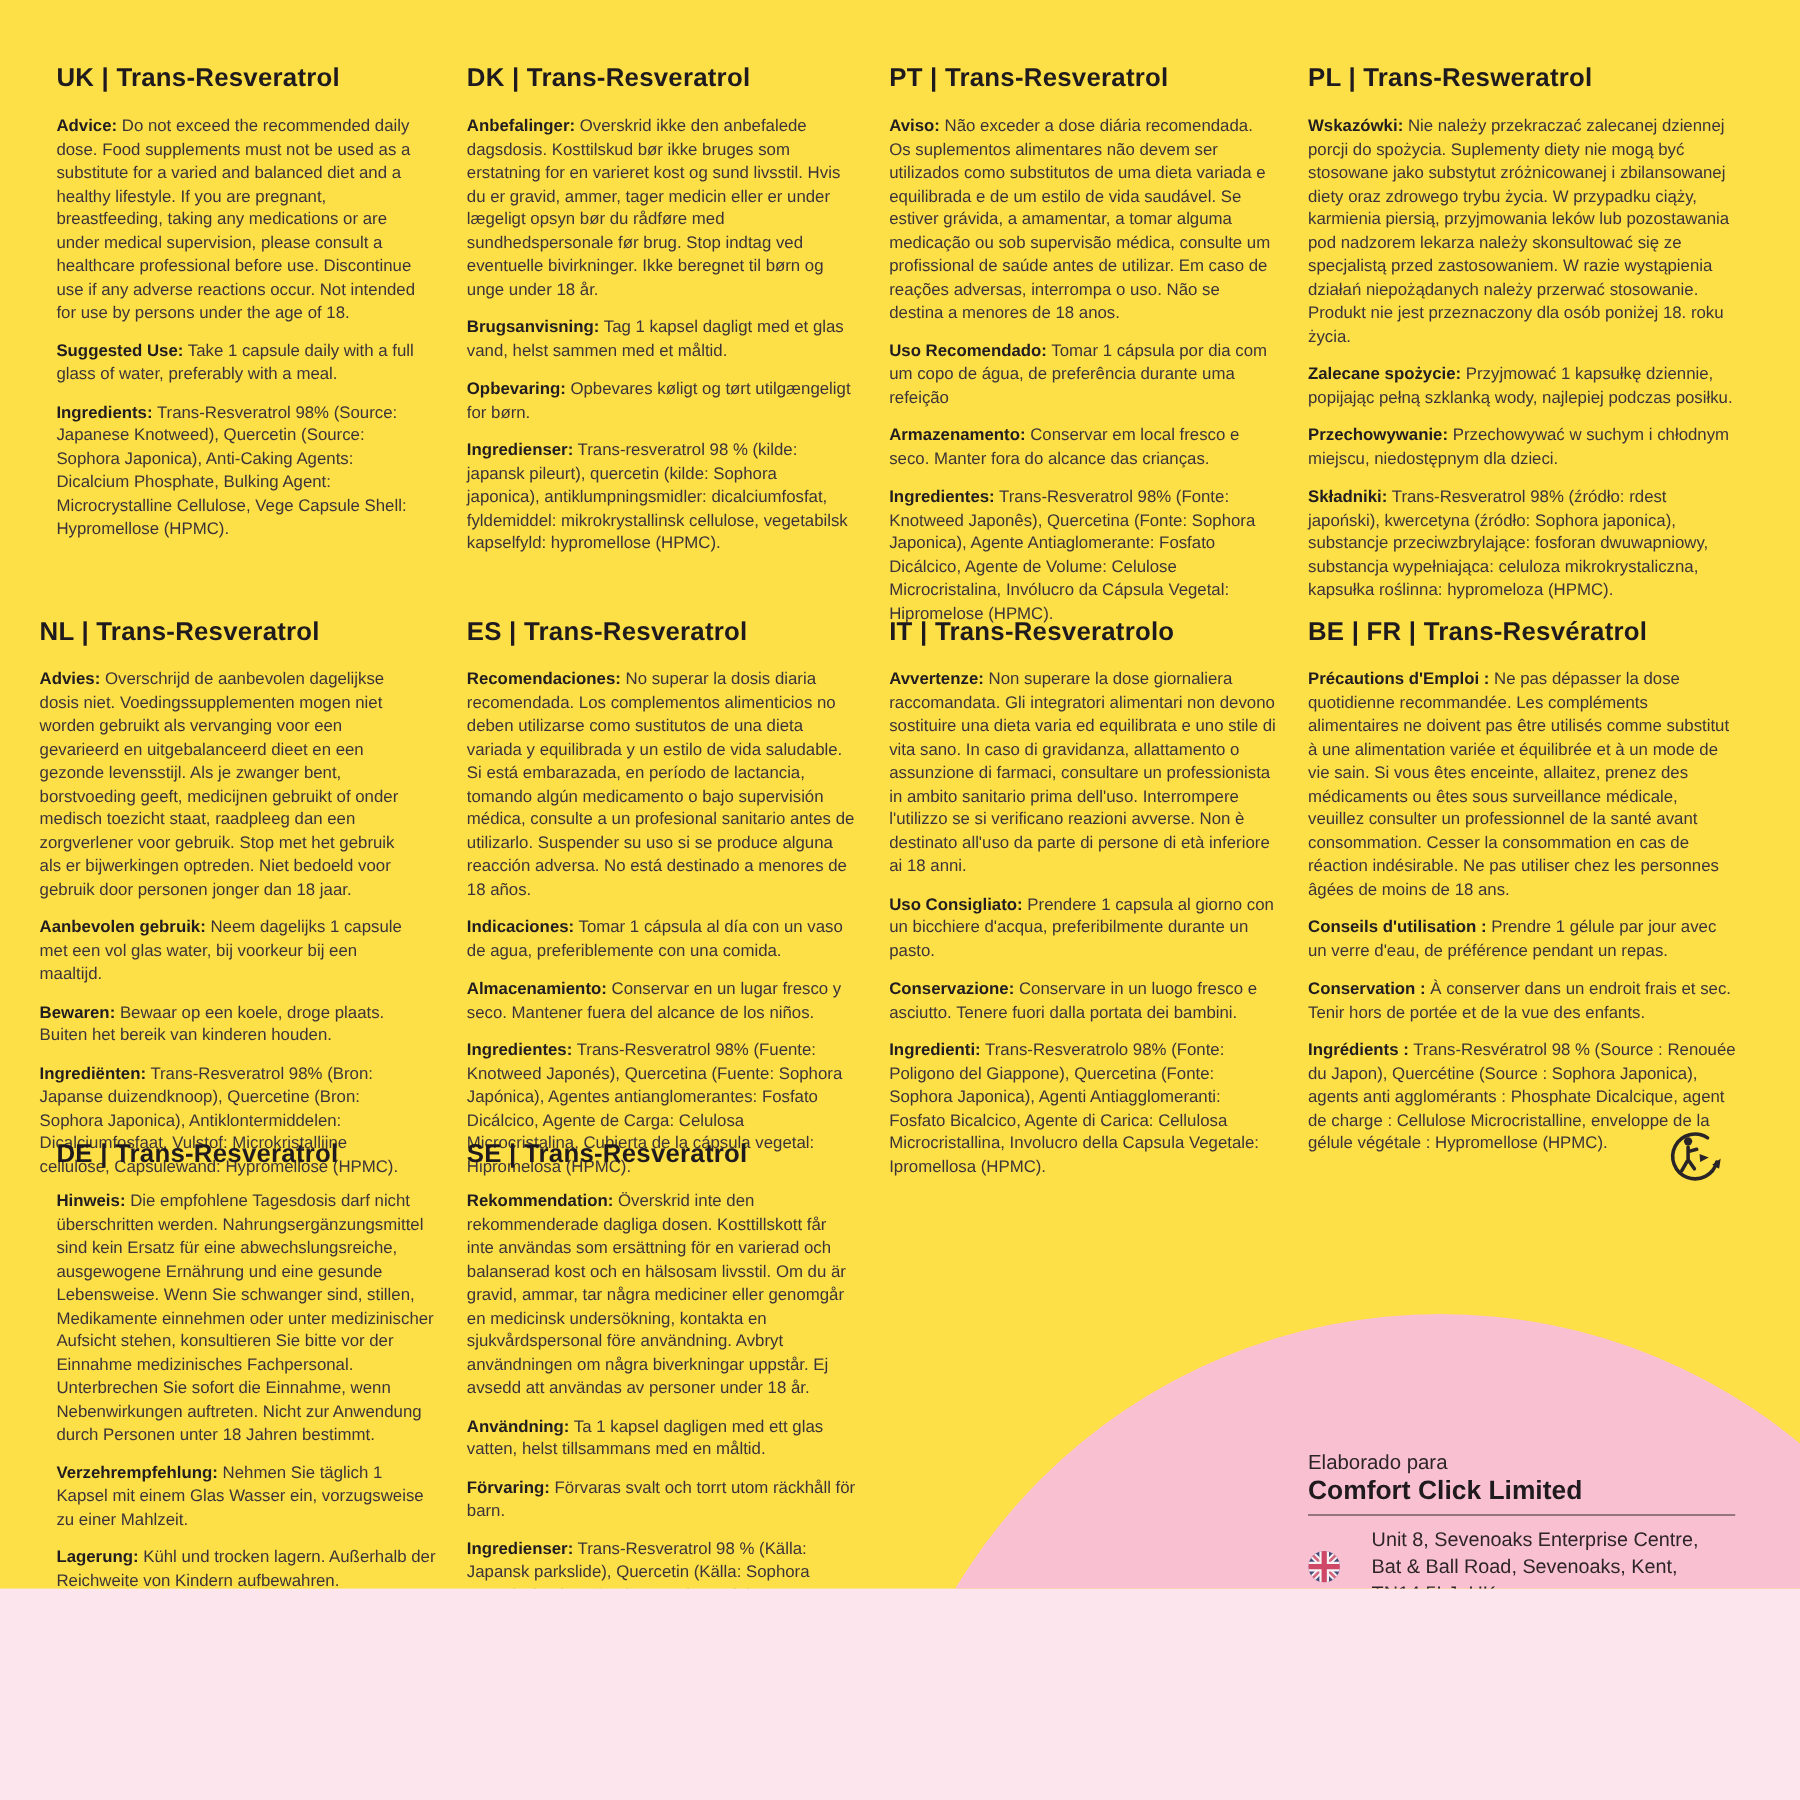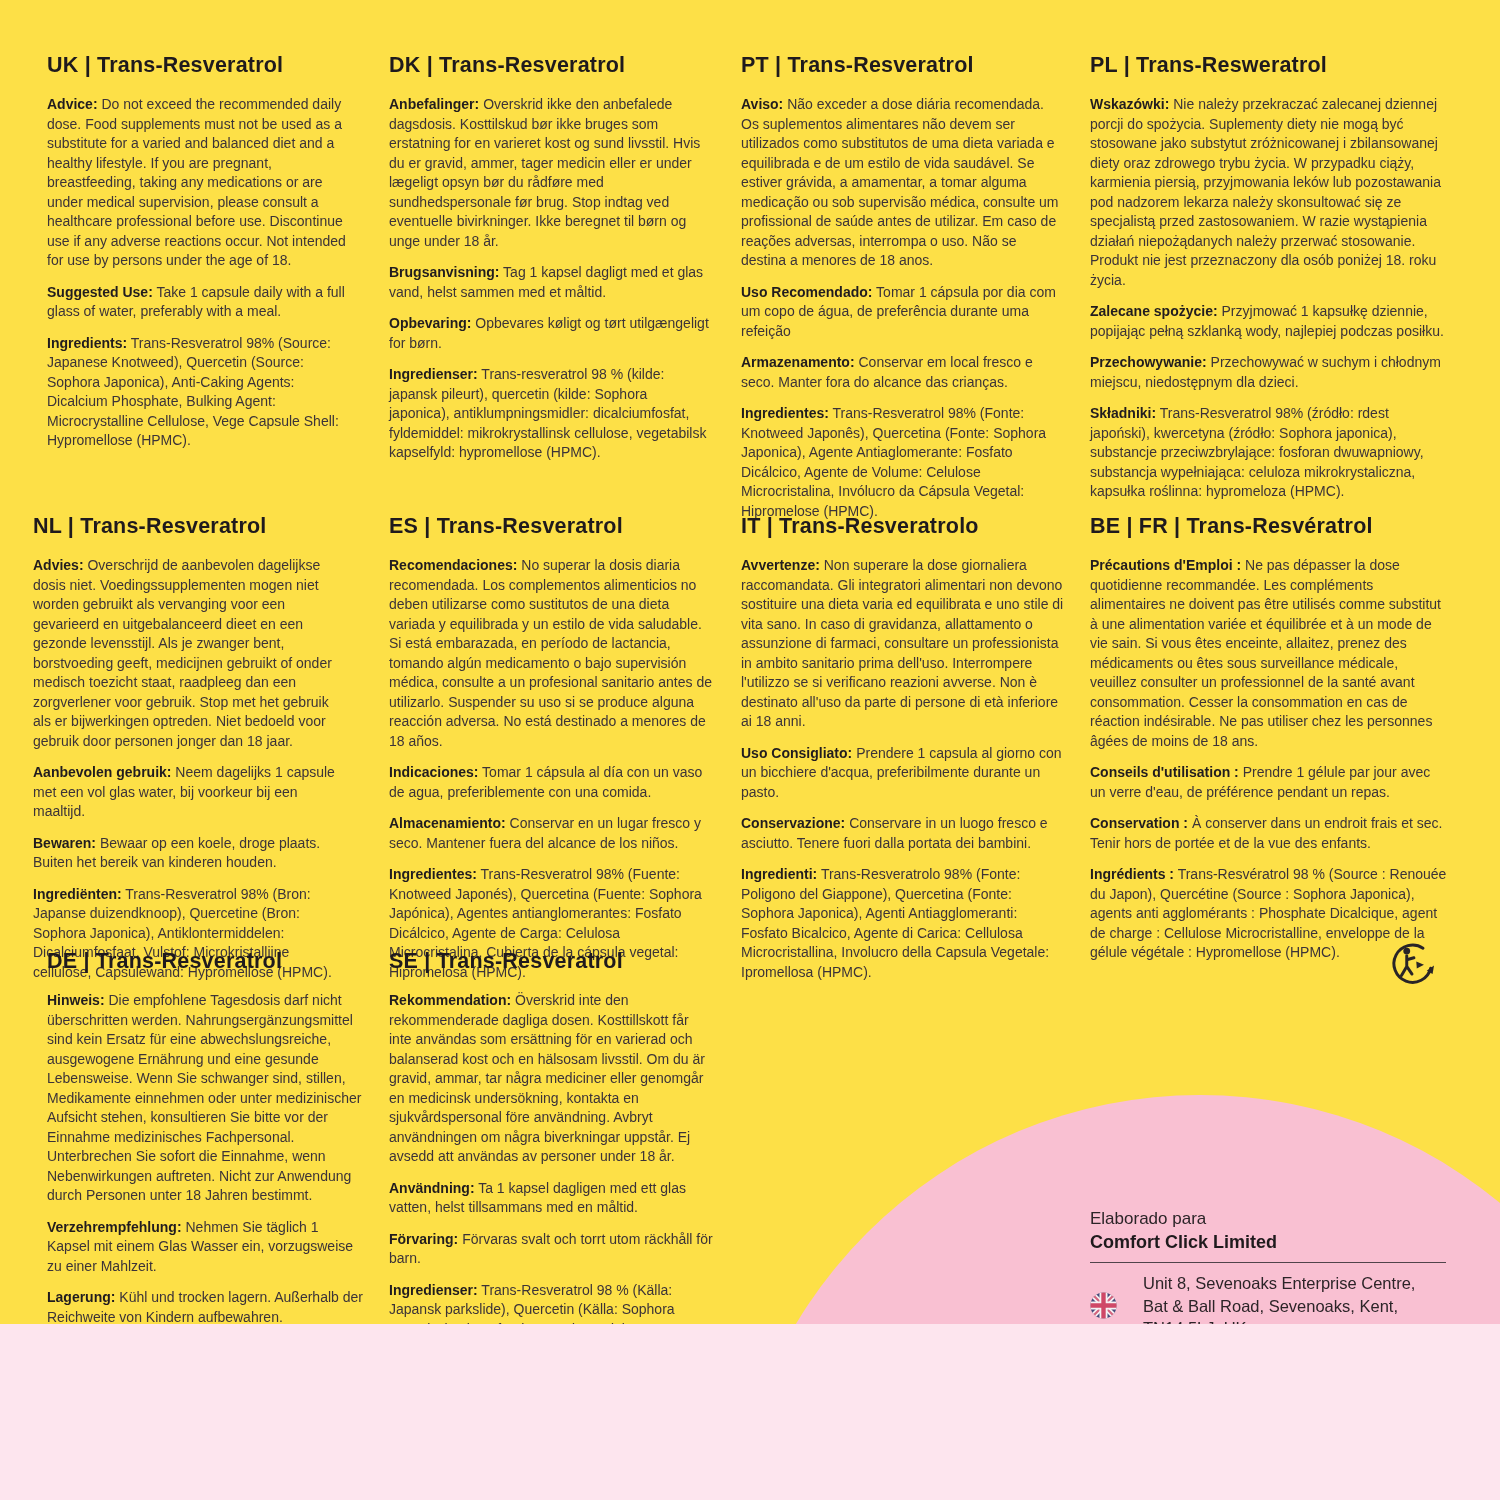--- a/index.html
+++ b/index.html
@@ -30,21 +30,21 @@
   .s-es{left:389px;top:513px;width:324px;}
   .s-it{left:741px;top:513px;width:324px;}
   .s-befr{left:1090px;top:513px;width:358px;}
   .s-de{left:47px;top:948px;width:317px;}
   .s-se{left:389px;top:948px;width:324px;}
 
   .triman{position:absolute;left:1390px;top:940px;width:44px;height:48px;}
 
   .footer{position:absolute;left:1090px;top:1184px;width:356px;color:#2c2428;margin-top:23px;}
   .made-for{font-size:17px;line-height:23px;color:#2c2428;}
-  .company{font-size:18px;line-height:24px;font-weight:700;color:#1f1a1d;}
+  .company{font-size:22px;line-height:24px;font-weight:700;color:#1f1a1d;}
   .rule{border:0;border-top:1.3px solid #51444b;margin:8px 0;}
   .addr-row{display:flex;align-items:center;gap:26px;padding:1px 0;}
   .flag{flex:0 0 auto;width:27px;height:27px;}
   .flag svg{display:block;width:27px;height:27px;}
   .addr-lines{font-size:16.5px;line-height:22.5px;color:#2c2428;}
   .site{font-size:20px;line-height:26px;margin-top:5px;color:#2c2428;}
   .site b{font-weight:800;color:#1f1a1d;}
 </style>
 </head>
 <body>

